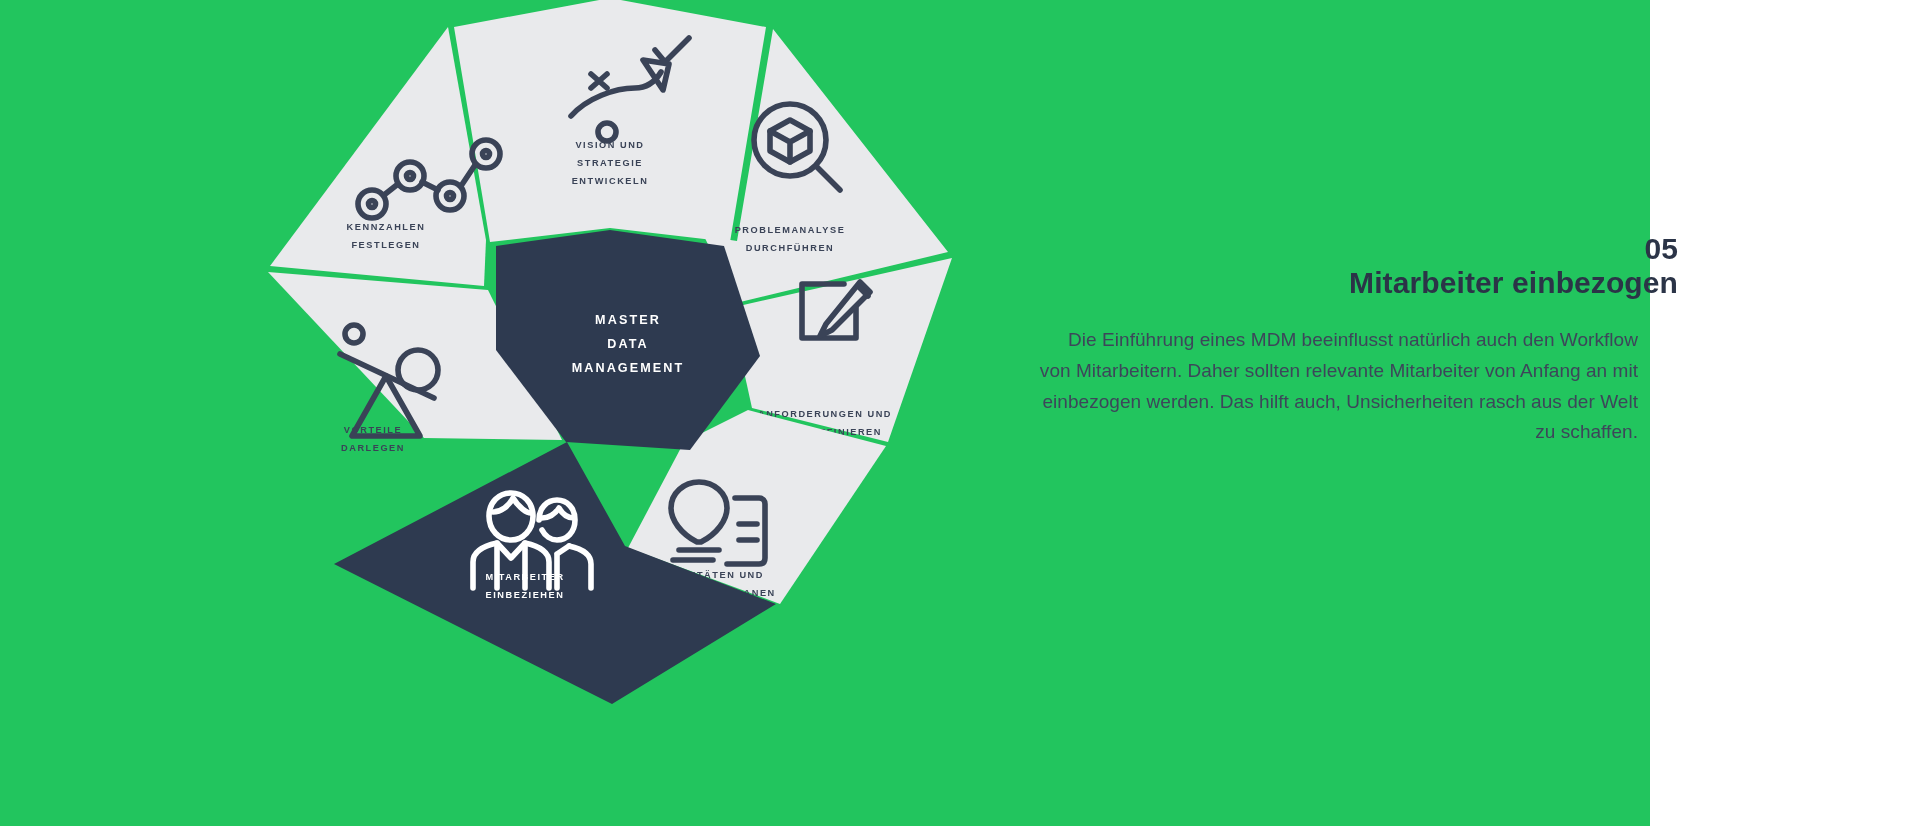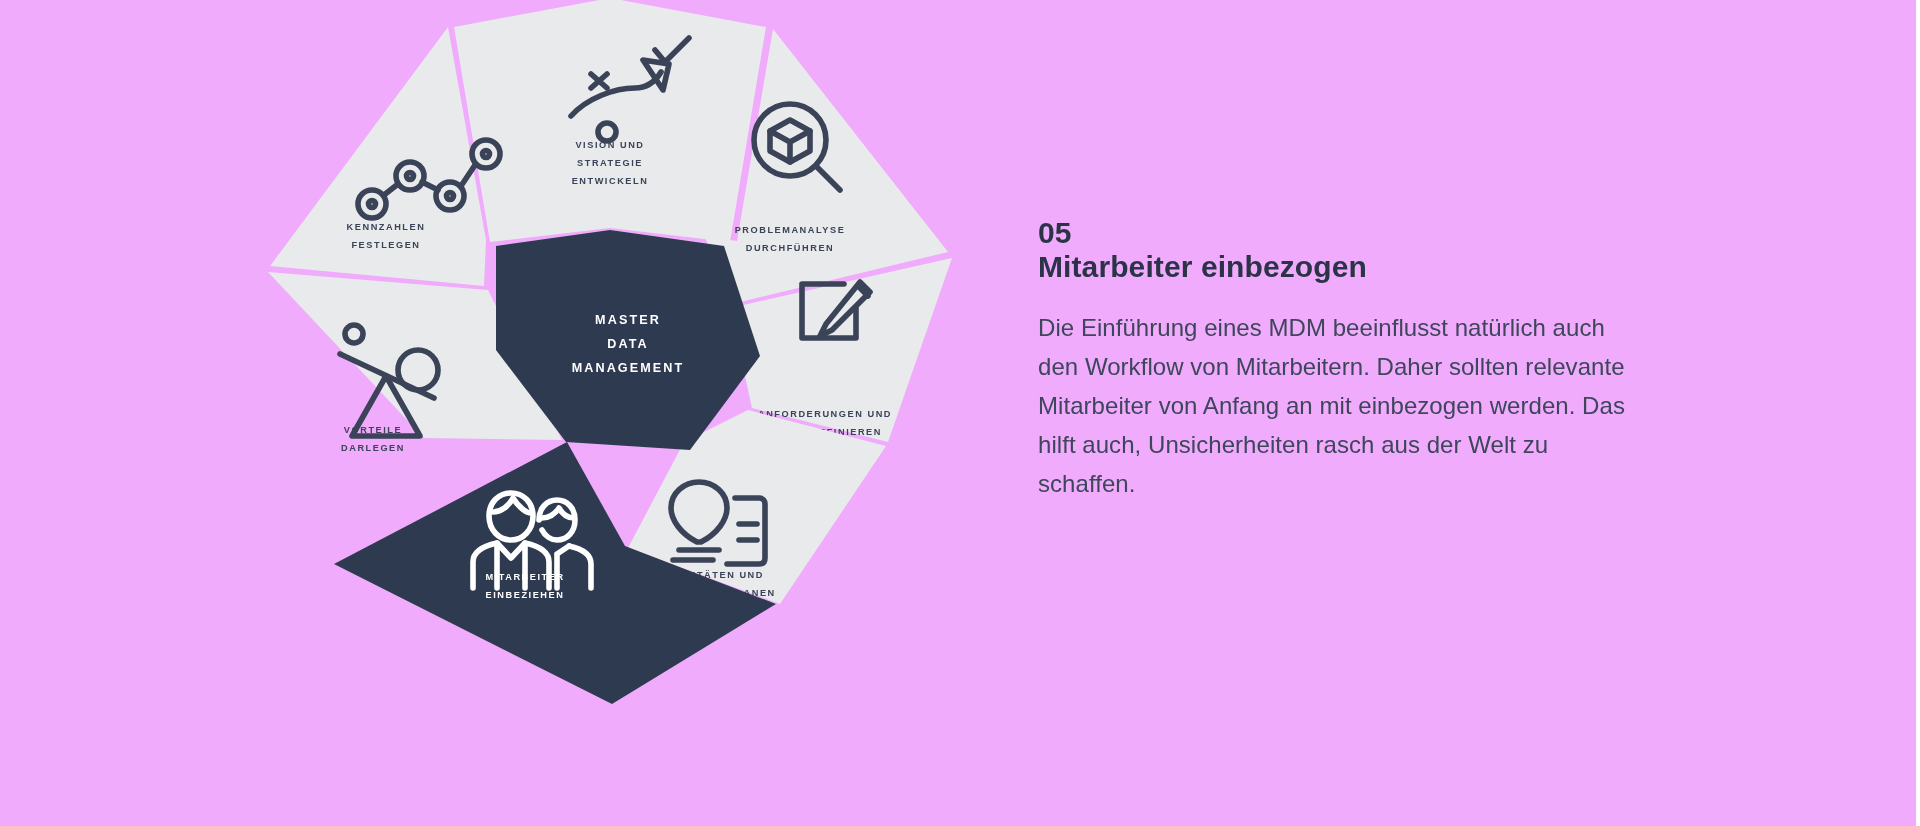--- a/index.html
+++ b/index.html
@@ -9,23 +9,23 @@
     padding: 0;
     width: 1920px;
     height: 826px;
     background: #ffffff;
     font-family: "Liberation Sans", sans-serif;
     overflow: hidden;
   }
 
   #stage {
     position: relative;
-    width: 1916px;
+    width: 1650px;
     height: 826px;
-    background: #f0abfc;
+    background: #22c55e;
   }
 
   
   #wheel-wrap {
     position: absolute;
     left: 260px;
     top: -10px;
     width: 700px;
     height: 730px;
   }
@@ -52,40 +52,41 @@
 
   .ico { fill: none; stroke: #3a4357; stroke-width: 5.6;
          stroke-linecap: round; stroke-linejoin: round; }
   .ico-light { fill: none; stroke: #ffffff; stroke-width: 5.6;
                stroke-linecap: round; stroke-linejoin: round; }
 
   
   #panel {
     position: absolute;
     left: 1038px;
-    top: 216px;
+    top: 232px;
     width: 640px;
+    text-align: right;
   }
   #panel .num {
     font-size: 30px;
     font-weight: 700;
     color: #2b3447;
     line-height: 1.12;
     letter-spacing: 0.1px;
   }
   #panel .headline {
     font-size: 30px;
     font-weight: 700;
     color: #2b3447;
     line-height: 1.12;
     letter-spacing: 0.1px;
     margin-bottom: 26px;
   }
   #panel .body {
-    font-size: 24px;
+    font-size: 19px;
     font-weight: 400;
     color: #3d465a;
     line-height: 1.62;
     letter-spacing: 0.05px;
     max-width: 600px;
   }
 </style>
 </head>
 <body>
 

